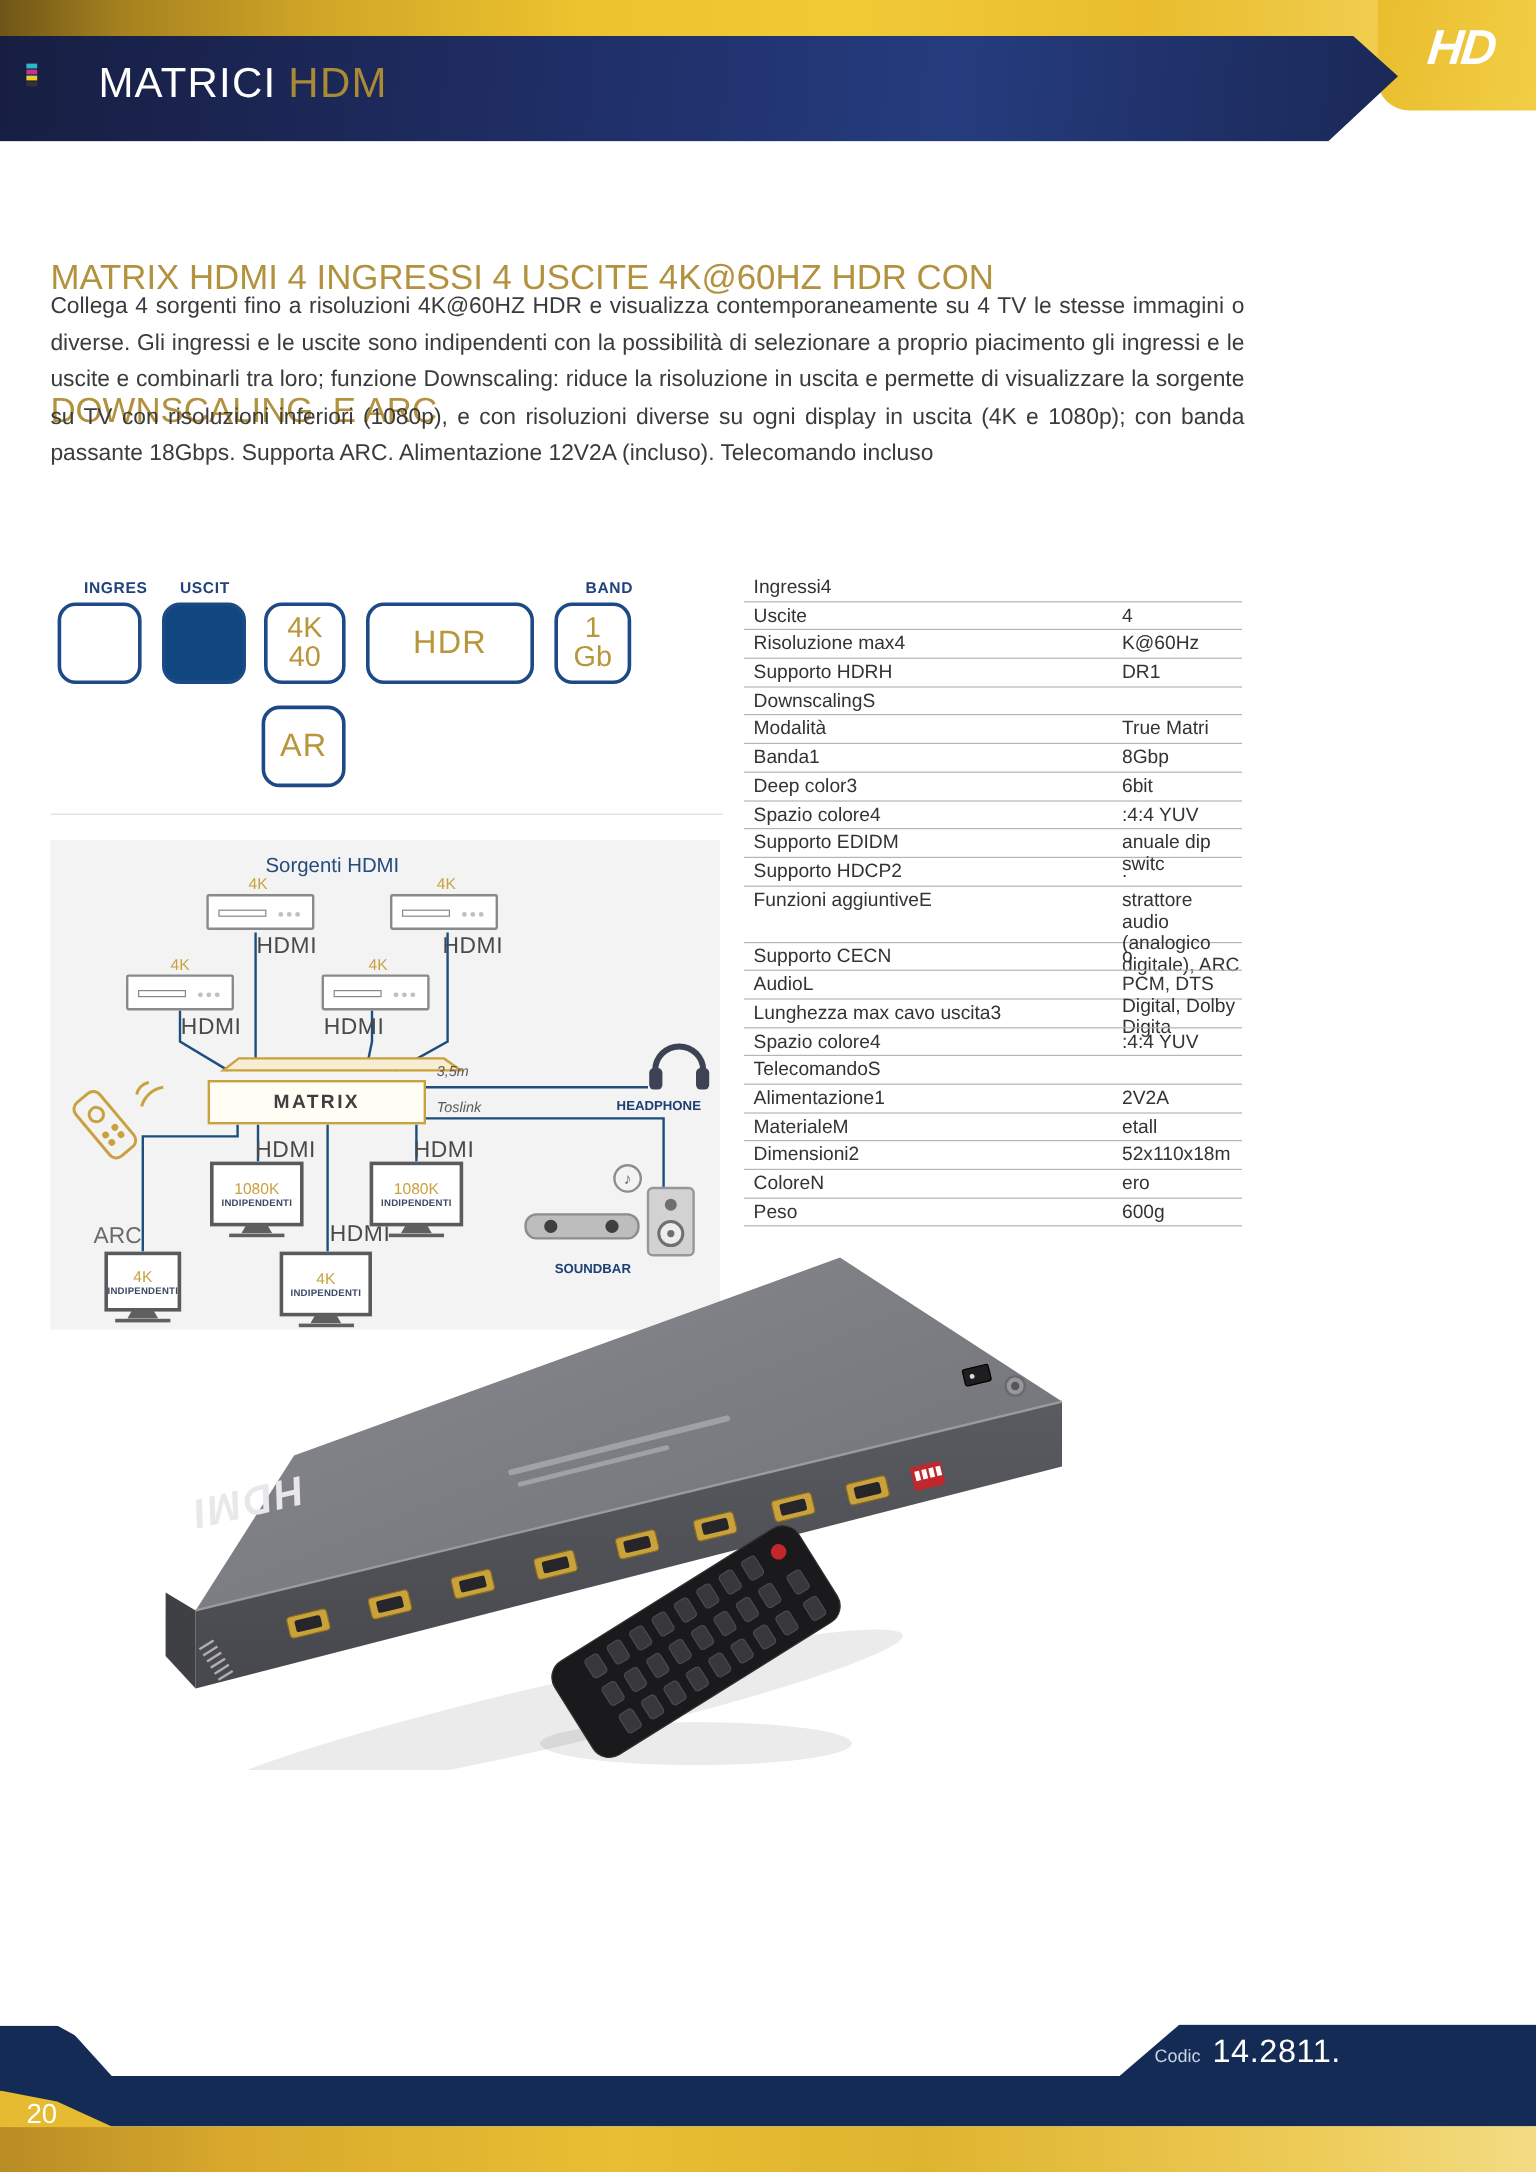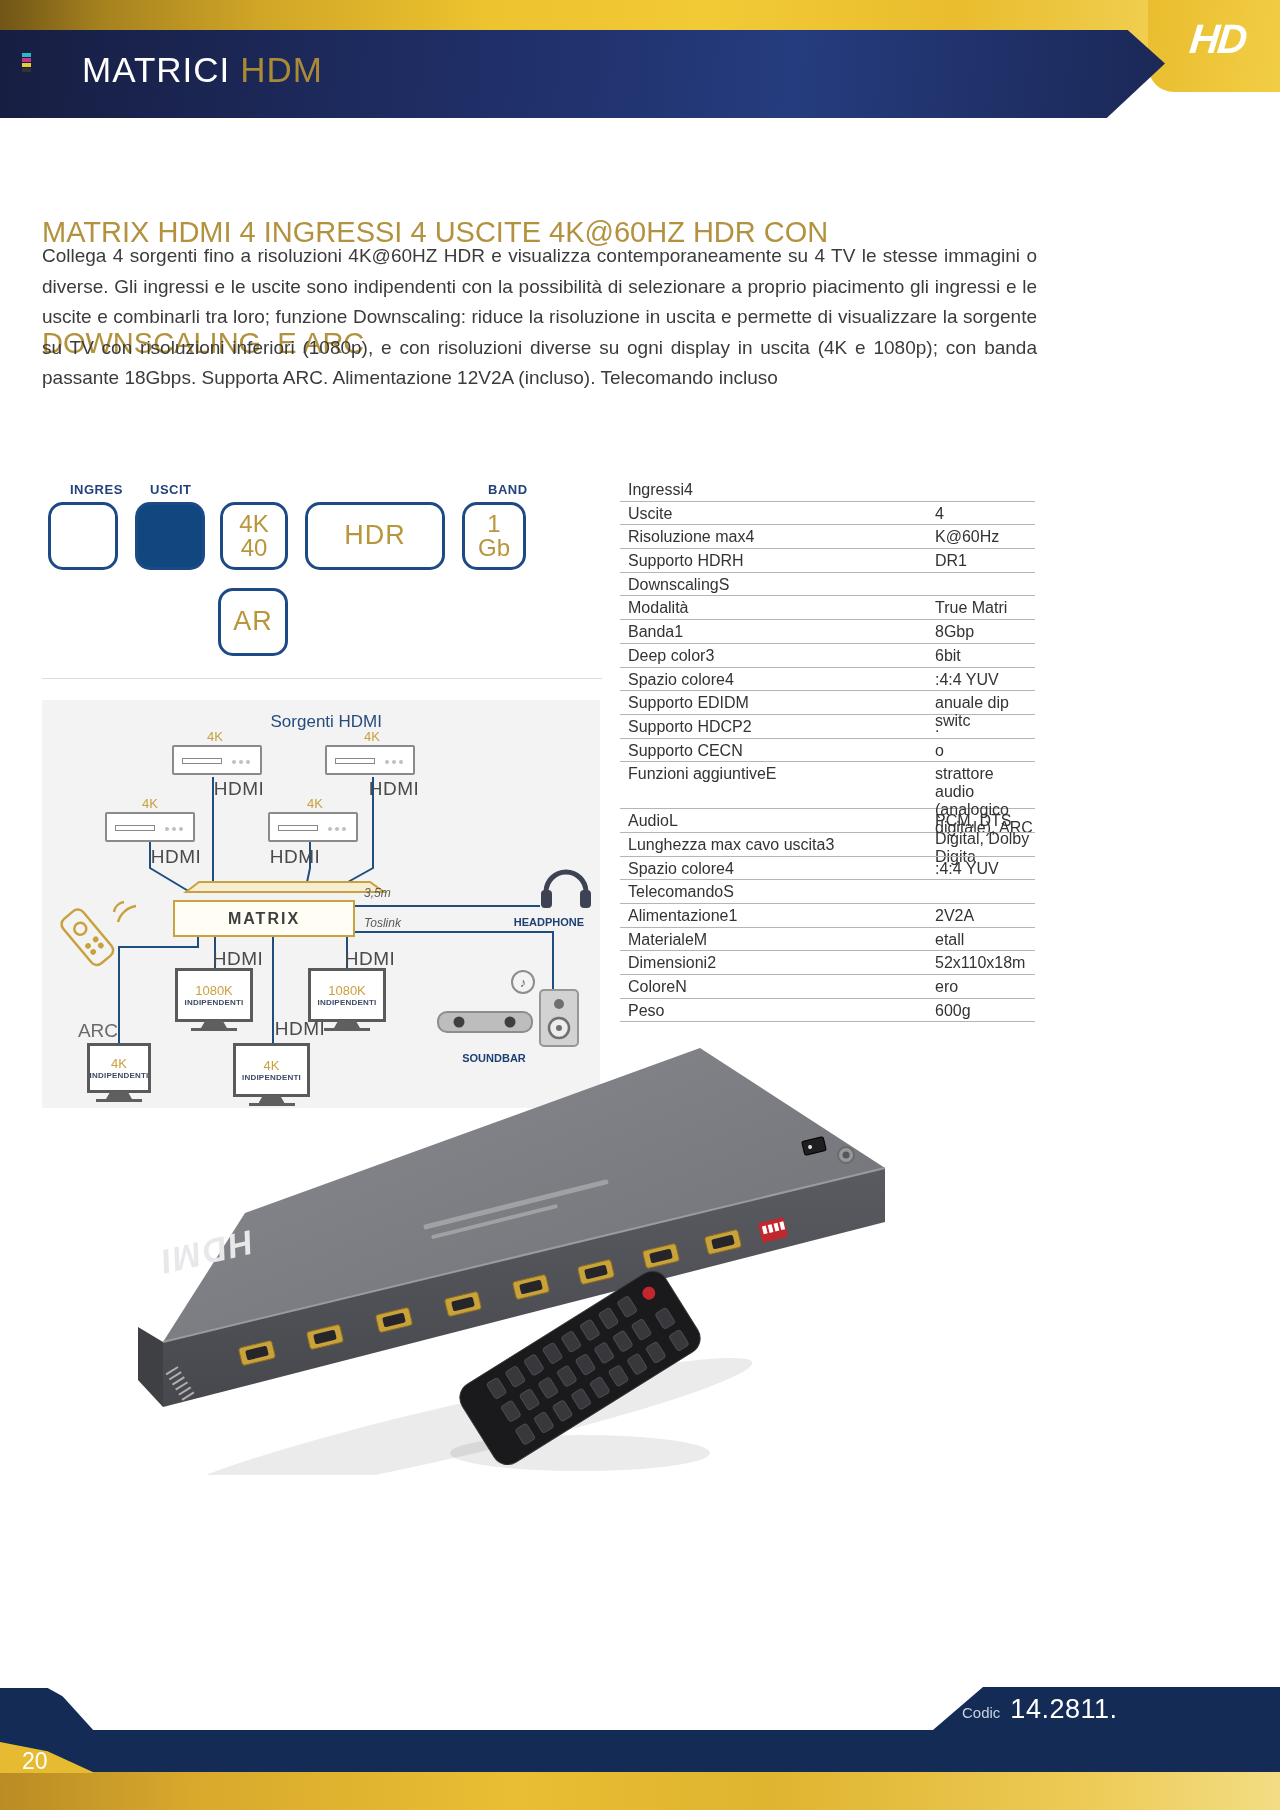--- a/index.html
+++ b/index.html
@@ -36,21 +36,21 @@
     color:#b8963b;line-height:1.02;}
   .badge.filled{background:#11477f;}
   .badge .t1{font-size:24px;}
   .badge .t2{font-size:24px;}
   .badge.single{font-size:27px;letter-spacing:1px;}
   .divider{position:absolute;left:42px;top:678px;width:560px;height:1px;background:#dcdcdc;}
 
   
   .panel{position:absolute;left:42px;top:700px;width:558px;height:408px;background:#f3f3f3;}
   .panel .abs{position:absolute;}
-  .diag-title{left:130px;top:12px;width:210px;text-align:right;color:#274b7d;font-size:17px;}
+  .diag-title{left:130px;top:12px;width:210px;text-align:center;color:#274b7d;font-size:17px;}
   .res-tag{color:#c9a23f;font-size:13px;width:26px;text-align:center;}
   .stb{position:absolute;width:90px;height:30px;border:2px solid #8a8a8a;background:#fff;border-radius:2px;}
   .stb .slot{position:absolute;left:8px;top:11px;width:40px;height:6px;border:1px solid #888;}
   .stb .dot{position:absolute;right:24px;top:13px;width:4px;height:4px;border-radius:50%;
     background:#c0c0c0;box-shadow:7px 0 0 #c0c0c0,14px 0 0 #c0c0c0;}
   .port-label{font-size:19px;color:#4a4a4a;width:60px;text-align:center;letter-spacing:.5px;}
   .matrix-box{left:131px;top:200px;width:182px;height:37px;border:2px solid #c9a23f;background:#fffdf4;
     color:#3f3f3f;font-size:16px;font-weight:600;letter-spacing:2px;text-align:center;line-height:33px;}
   .cable-label{font-size:12px;color:#5a5a5a;font-style:italic;}
   .hp-label,.sb-label{font-size:11px;font-weight:700;color:#1c3f74;width:110px;text-align:center;}
@@ -285,28 +285,28 @@
         <span class="spec-value">:4:4 YUV</span>
       </div>
     <div class="spec-row">
         <span class="spec-label">Supporto EDIDM</span>
         <span class="spec-value">anuale dip switc</span>
       </div>
     <div class="spec-row">
         <span class="spec-label">Supporto HDCP2</span>
         <span class="spec-value">.</span>
       </div>
-    <div class="spec-row">
-        <span class="spec-label">Supporto CECN</span>
-        <span class="spec-value">o</span>
-      </div>
     <div class="spec-row tall">
         <span class="spec-label">Funzioni aggiuntiveE</span>
         <span class="spec-value">strattore audio (analogico
 digitale), ARC</span>
+      </div>
+    <div class="spec-row">
+        <span class="spec-label">Supporto CECN</span>
+        <span class="spec-value">o</span>
       </div>
     <div class="spec-row">
         <span class="spec-label">AudioL</span>
         <span class="spec-value">PCM, DTS Digital, Dolby Digita</span>
       </div>
     <div class="spec-row">
         <span class="spec-label">Lunghezza max cavo uscita3</span>
         <span class="spec-value"></span>
       </div>
     <div class="spec-row">

